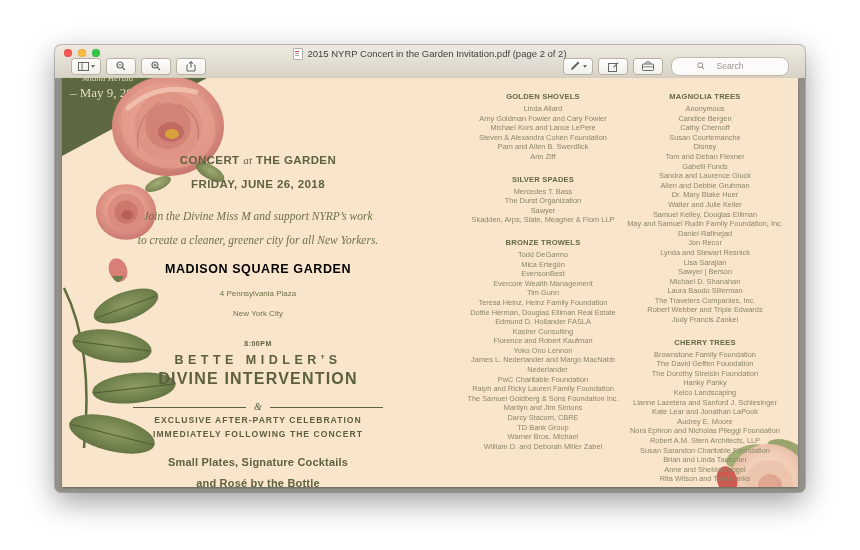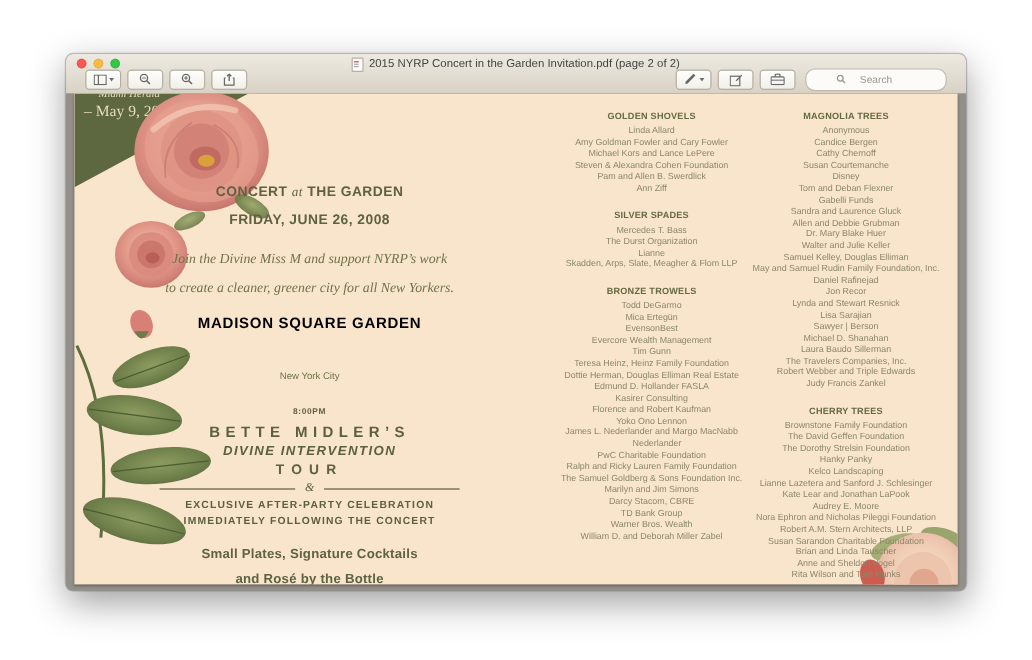--- a/index.html
+++ b/index.html
@@ -67,21 +67,21 @@
   
   .invite{position:absolute;left:16px;top:0;width:360px;height:100%;}
   .line{position:absolute;left:0;width:100%;text-align:center;white-space:nowrap;}
   .inv-title{font-size:11.5px;font-weight:bold;color:#5e6242;letter-spacing:.4px;}
   .inv-title .at{font-family:"Liberation Serif","DejaVu Serif",serif;font-style:italic;font-weight:normal;font-size:11px;}
   .tagline{font-family:"Liberation Serif","DejaVu Serif",serif;font-style:italic;font-size:11.5px;color:#6e7248;}
   .venue{font-size:12.5px;font-weight:bold;color:#000000;letter-spacing:.6px;}
   .addr{font-size:8px;color:#6e7248;}
   .time{font-size:7px;font-weight:bold;color:#5e6242;letter-spacing:.5px;}
   .artist{font-size:12.5px;font-weight:bold;color:#5c6040;letter-spacing:4.5px;}
-  .tourname{font-size:11px;font-weight:bold;font-style:italic;color:#5c6040;letter-spacing:1.2px;}
+  .tourname{font-size:16px;font-weight:bold;color:#5c6040;letter-spacing:1.2px;}
   .tourword{font-size:11.5px;font-weight:bold;color:#5c6040;letter-spacing:6px;}
   .divider{display:flex;align-items:center;gap:8px;width:250px;left:55px;}
   .divider .rule{flex:1;height:1px;background:#5c6040;}
   .divider .amp{font-family:"Liberation Serif","DejaVu Serif",serif;font-style:italic;color:#5c6040;font-size:10px;line-height:8px;}
   .after{font-size:8.6px;font-weight:bold;color:#5c6040;letter-spacing:1px;}
   .catering{font-size:11px;font-weight:bold;color:#5e6242;letter-spacing:.2px;}
   
   .donor-col{position:absolute;top:14px;text-align:center;}
   .donor-col.c1{left:401px;width:160px;}
   .donor-col.c2{left:553px;width:180px;}
@@ -257,29 +257,29 @@
         <ellipse cx="20" cy="62" rx="10" ry="14" transform="rotate(-15 20 62)" fill="#cc5c50"></ellipse>
         <ellipse cx="16" cy="80" rx="8" ry="5" transform="rotate(30 16 80)" fill="#7d8d55"></ellipse>
       </svg>
 
       <div class="invite">
         <div class="line inv-title" style="top:76px">
           <span>CONCERT</span>
           <span class="at">at</span>
           <span>THE GARDEN</span>
         </div>
-        <div class="line inv-title" style="top:100px">FRIDAY, JUNE 26, 2008</div>
+        <div class="line inv-title" style="top:100px">FRIDAY, JUNE 26, 2018</div>
         <div class="line tagline" style="top:132px">Join the Divine Miss M and support NYRP’s work</div>
         <div class="line tagline" style="top:156px">to create a cleaner, greener city for all New Yorkers.</div>
         <div class="line venue" style="top:184px">MADISON SQUARE GARDEN</div>
+        <div class="line addr" style="top:211px">4 Pennsylvania Plaza</div>
         <div class="line addr" style="top:231px">New York City</div>
         <div class="line time" style="top:262px">8:00PM</div>
         <div class="line artist" style="top:275px">BETTE MIDLER’S</div>
         <div class="line tourname" style="top:292px">DIVINE INTERVENTION</div>
-        <div class="line tourword" style="top:308px">TOUR</div>
         <div class="line divider" style="top:325px">
           <span class="rule"></span>
           <span class="amp">&amp;</span>
           <span class="rule"></span>
         </div>
         <div class="line after" style="top:337px">EXCLUSIVE AFTER-PARTY CELEBRATION</div>
         <div class="line after" style="top:351px">IMMEDIATELY FOLLOWING THE CONCERT</div>
         <div class="line catering" style="top:378px">Small Plates, Signature Cocktails</div>
         <div class="line catering" style="top:399px">and Rosé by the Bottle</div>
       </div>
@@ -291,21 +291,21 @@
             <div class="donor-name">Amy Goldman Fowler and Cary Fowler</div>
             <div class="donor-name">Michael Kors and Lance LePere</div>
             <div class="donor-name">Steven &amp; Alexandra Cohen Foundation</div>
             <div class="donor-name">Pam and Allen B. Swerdlick</div>
             <div class="donor-name">Ann Ziff</div>
           </div>
           <div class="donor-section">
             <div class="donor-header">SILVER SPADES</div>
             <div class="donor-name">Mercedes T. Bass</div>
             <div class="donor-name">The Durst Organization</div>
-            <div class="donor-name">Lianne</div>
+            <div class="donor-name">Sawyer</div>
             <div class="donor-name">Skadden, Arps, Slate, Meagher &amp; Flom LLP</div>
           </div>
           <div class="donor-section">
             <div class="donor-header">BRONZE TROWELS</div>
             <div class="donor-name">Todd DeGarmo</div>
             <div class="donor-name">Mica Ertegün</div>
             <div class="donor-name">EvensonBest</div>
             <div class="donor-name">Evercore Wealth Management</div>
             <div class="donor-name">Tim Gunn</div>
             <div class="donor-name">Teresa Heinz, Heinz Family Foundation</div>
@@ -314,21 +314,21 @@
             <div class="donor-name">Kasirer Consulting</div>
             <div class="donor-name">Florence and Robert Kaufman</div>
             <div class="donor-name">Yoko Ono Lennon</div>
             <div class="donor-name">James L. Nederlander and Margo MacNabb Nederlander</div>
             <div class="donor-name">PwC Charitable Foundation</div>
             <div class="donor-name">Ralph and Ricky Lauren Family Foundation</div>
             <div class="donor-name">The Samuel Goldberg &amp; Sons Foundation Inc.</div>
             <div class="donor-name">Marilyn and Jim Simons</div>
             <div class="donor-name">Darcy Stacom, CBRE</div>
             <div class="donor-name">TD Bank Group</div>
-            <div class="donor-name">Warner Bros. Wealth</div>
+            <div class="donor-name">Warner Bros. Michael</div>
             <div class="donor-name">William D. and Deborah Miller Zabel</div>
           </div>
         </div>
       <div class="donor-col c2">
           <div class="donor-section">
             <div class="donor-header">MAGNOLIA TREES</div>
             <div class="donor-name">Anonymous</div>
             <div class="donor-name">Candice Bergen</div>
             <div class="donor-name">Cathy Chernoff</div>
             <div class="donor-name">Susan Courtemanche</div>

